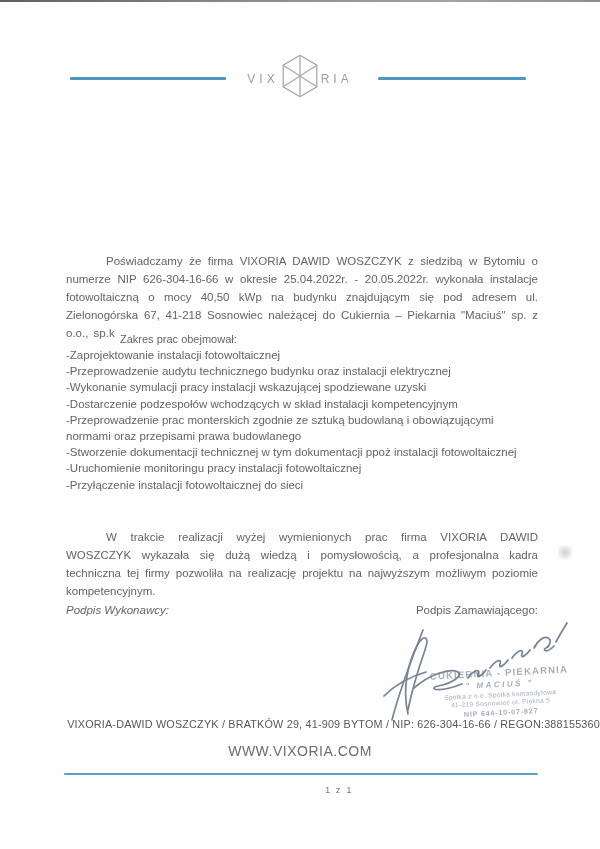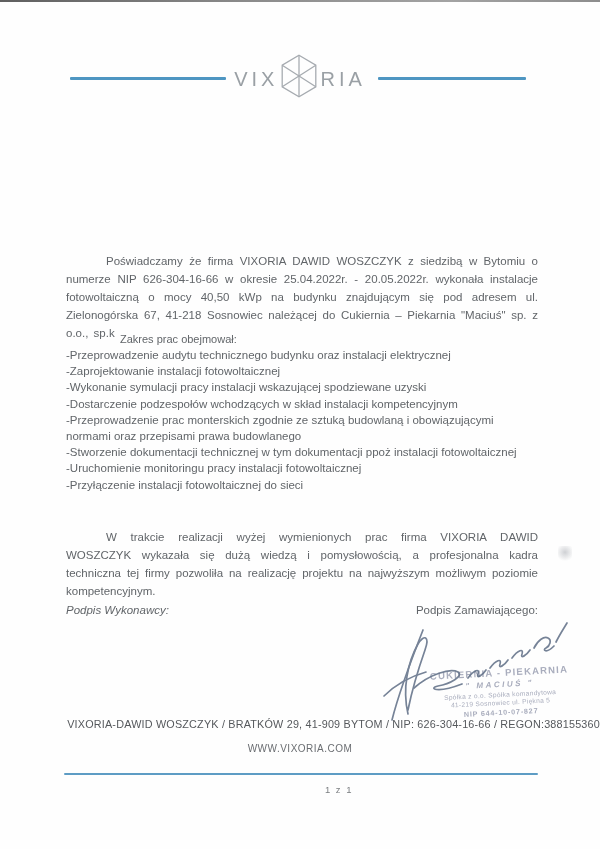--- a/index.html
+++ b/index.html
@@ -20,21 +20,21 @@
   .header{position:absolute;top:48px;left:0;width:600px;height:60px;}
   .rule-blue{position:absolute;height:3px;background:#4e96c2;border-radius:1px;}
   .rule-left{top:29px;left:70px;width:156px;}
   .rule-right{top:29px;left:378px;width:148px;}
   .logo{
     position:absolute;top:0;left:240px;width:120px;height:60px;
     display:flex;align-items:center;justify-content:center;
     color:#9aa0a5;
   }
   .logo-text{
-    font-size:20px;letter-spacing:4px;font-weight:400;line-height:1;
+    font-size:12px;letter-spacing:4px;font-weight:400;line-height:1;
     position:relative;top:1px;
   }
   .logo-hex{margin:0 1px;}
   
   .title{
     position:absolute;top:142px;left:40px;width:520px;
     text-align:center;color:#3c84ae;font-weight:bold;
     font-size:21px;line-height:30px;letter-spacing:0.4px;
   }
   
@@ -65,21 +65,21 @@
   .stamp-l3{font-size:6.6px;letter-spacing:0.3px;margin-bottom:2px;}
   .stamp-l4{font-size:6.6px;letter-spacing:0.3px;margin-bottom:2px;}
   .stamp-l5{font-size:7.2px;letter-spacing:0.8px;font-weight:bold;}
   
   .footer-company{
     position:absolute;top:718px;left:0;width:600px;text-align:right;
     font-size:10.8px;color:#55585c;letter-spacing:0.2px;
   }
   .footer-website{
     position:absolute;top:743px;left:0;width:600px;text-align:center;
-    font-size:10px;color:#6a6d71;letter-spacing:0.5px;
+    font-size:14px;color:#6a6d71;letter-spacing:0.5px;
   }
   .rule-bottom{top:773px;left:64px;width:474px;height:2px;background:#5d9cc4;}
   .page-number{
     position:absolute;top:784px;left:0;width:600px;text-align:center;
     font-size:9.5px;color:#7a7d80;letter-spacing:1.5px;margin-left:39px;
   }
   .smudge{
     position:absolute;top:546px;left:558px;width:14px;height:18px;
     background:radial-gradient(circle at 50% 35%, rgba(120,125,135,0.35), rgba(120,125,135,0) 65%);
     filter:blur(0.4px);
@@ -109,22 +109,22 @@
       <span class="logo-text">RIA</span>
     </div>
     <div class="rule-blue rule-right"></div>
   </div>
 
 
   <div class="para para-indent p-intro">Poświadczamy że firma VIXORIA DAWID WOSZCZYK z siedzibą w Bytomiu o numerze NIP 626-304-16-66 w okresie 25.04.2022r. - 20.05.2022r. wykonała instalacje fotowoltaiczną o mocy 40,50 kWp na budynku znajdującym się pod adresem ul. Zielonogórska 67, 41-218 Sosnowiec należącej do Cukiernia – Piekarnia "Maciuś" sp. z o.o., sp.k</div>
 
   <div class="scope-heading">Zakres prac obejmował:</div>
   <div class="scope-list">
+    <div class="scope-item">-Zaprojektowanie instalacji fotowoltaicznej</div>
     <div class="scope-item">-Przeprowadzenie audytu technicznego budynku oraz instalacji elektrycznej</div>
-    <div class="scope-item">-Zaprojektowanie instalacji fotowoltaicznej</div>
     <div class="scope-item">-Wykonanie symulacji pracy instalacji wskazującej spodziewane uzyski</div>
     <div class="scope-item">-Dostarczenie podzespołów wchodzących w skład instalacji kompetencyjnym</div>
     <div class="scope-item">-Przeprowadzenie prac monterskich zgodnie ze sztuką budowlaną i obowiązującymi normami oraz przepisami prawa budowlanego</div>
     <div class="scope-item">-Stworzenie dokumentacji technicznej w tym dokumentacji ppoż instalacji fotowoltaicznej</div>
     <div class="scope-item">-Uruchomienie monitoringu pracy instalacji fotowoltaicznej</div>
     <div class="scope-item">-Przyłączenie instalacji fotowoltaicznej do sieci</div>
   </div>
 
   <div class="para para-indent p-summary">W trakcie realizacji wyżej wymienionych prac firma VIXORIA DAWID WOSZCZYK wykazała się dużą wiedzą i pomysłowością, a profesjonalna kadra techniczna tej firmy pozwoliła na realizację projektu na najwyższym możliwym poziomie kompetencyjnym.</div>
 

